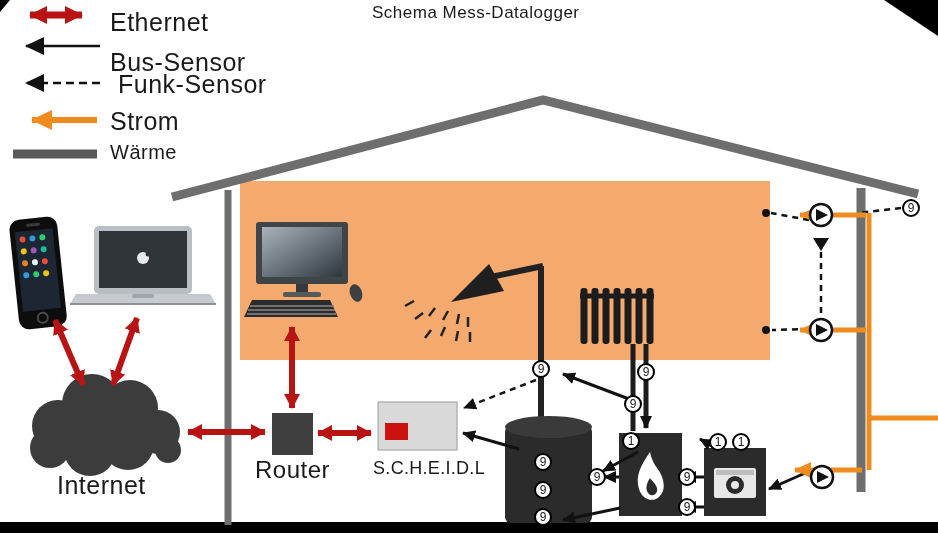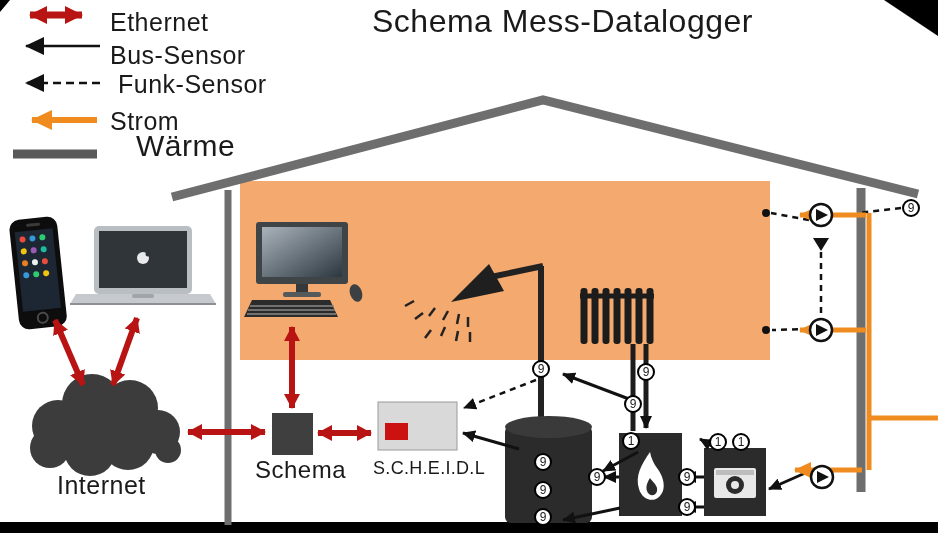--- a/index.html
+++ b/index.html
@@ -1,25 +1,25 @@
 <!DOCTYPE html>
 <html><head>
 <meta charset="utf-8">
 <style>
   html,body{margin:0;padding:0;background:#000;}
   .stage{position:relative;width:938px;height:533px;background:#fff;overflow:hidden;
          font-family:"Liberation Sans",sans-serif;color:#1a1a1a;}
   .stage svg{position:absolute;left:0;top:0;}
   .lbl{position:absolute;white-space:nowrap;font-weight:400;letter-spacing:.5px;}
-  .title{left:372px;top:3px;font-size:32px;}
+  .title{left:372px;top:3px;font-size:17px;}
   .leg0{left:110px;top:2px;font-size:25px;margin-top:6px;}
-  .leg1{left:110px;top:41px;font-size:25px;}
+  .leg1{left:110px;top:48px;font-size:25px;}
   .leg2{left:110px;top:70px;font-size:25px;margin-left:8px;}
   .leg3{left:110px;top:107px;font-size:25px;}
-  .leg4{left:110px;top:129px;font-size:30px;margin-left:26px;}
+  .leg4{left:110px;top:141px;font-size:20px;}
   .internet{left:57px;top:471px;font-size:25px;}
   .router{left:255px;top:456px;font-size:24px;}
   .ctrl{position:absolute;left:338px;top:457px;width:182px;text-align:center;
         font-size:18px;line-height:23px;letter-spacing:.3px;}
   .badge{position:absolute;width:18px;height:18px;box-sizing:border-box;border:2px solid #000;
          border-radius:50%;background:#fff;font-size:12px;line-height:14px;text-align:center;
          font-weight:500;z-index:5;}
 </style>
 </head>
 <body>
@@ -238,21 +238,21 @@
   </g>
 </svg>
 
 <div class="lbl title">Schema Mess-Datalogger</div>
 <div class="lbl leg0">Ethernet</div>
 <div class="lbl leg1">Bus-Sensor</div>
 <div class="lbl leg2">Funk-Sensor</div>
 <div class="lbl leg3">Strom</div>
 <div class="lbl leg4">Wärme</div>
 <div class="lbl internet">Internet</div>
-<div class="lbl router">Schema</div>
+<div class="lbl router">Router</div>
 <div class="ctrl">
   <div>S.C.H.E.I.D.L</div>
 </div>
 
 <div class="badge" style="left:902px;top:199px">9</div>
 <div class="badge" style="left:532px;top:360px">9</div>
 <div class="badge" style="left:637px;top:363px">9</div>
 <div class="badge" style="left:624px;top:395px">9</div>
 <div class="badge" style="left:534px;top:453px">9</div>
 <div class="badge" style="left:534px;top:481px">9</div>

